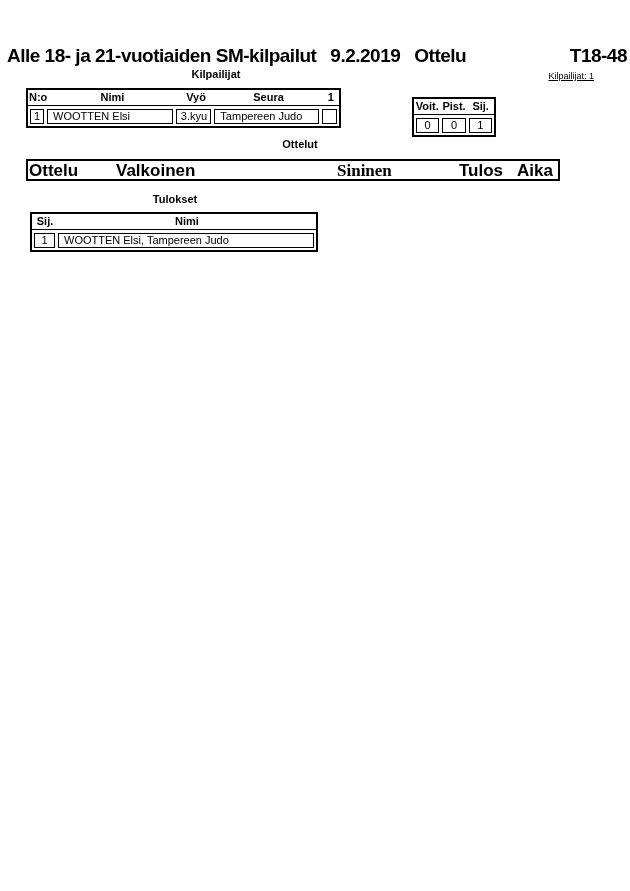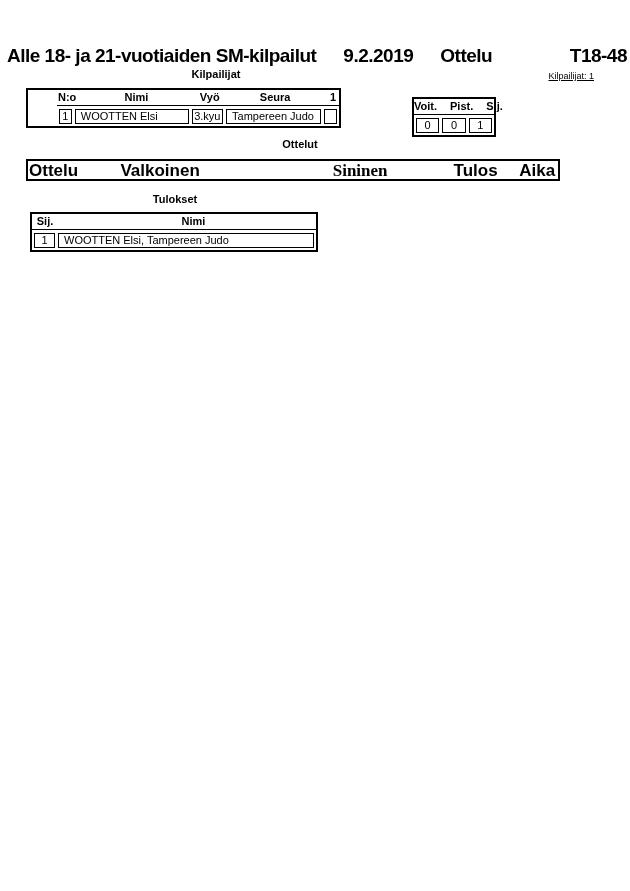--- a/index.html
+++ b/index.html
@@ -1,15 +1,15 @@
 <!DOCTYPE html>
 <html><head>
 <meta charset="utf-8">
 <style>
-  * { margin: 0; padding: 0; box-sizing: border-box; gap: 13px; }
+  * { margin: 0; padding: 0; box-sizing: border-box; }
   html, body { background: #ffffff; }
   body {
     width: 630px; height: 891px;
     position: relative;
     font-family: "Liberation Sans", sans-serif;
     color: #000;
     overflow: hidden;
   }
   .abs { position: absolute; }
 
@@ -52,21 +52,21 @@
   }
   .cellbox {
     border: 1px solid #000;
     height: 15px;
     display: flex; align-items: center;
   }
   .ctr { justify-content: center; text-align: center; }
   .lft { justify-content: flex-start; text-align: right; padding-left: 5px; }
 
   
-  .tbl-kilpailijat { left: 26px; top: 88px; width: 315px; padding-left: 29px; }
+  .tbl-kilpailijat { left: 26px; top: 88px; width: 315px; }
   .tbl-kilpailijat .h-no    { width: 20px; text-align: left; padding-left: 1px; }
   .tbl-kilpailijat .h-nimi  { width: 160px; text-align: center; }
   .tbl-kilpailijat .h-vyo   { width: 45px; text-align: center; }
   .tbl-kilpailijat .h-seura { width: 133px; text-align: center; }
   .tbl-kilpailijat .h-one   { width: 20px; text-align: center; }
   .tbl-kilpailijat .d-no    { width: 17px; }
   .tbl-kilpailijat .d-nimi  { width: 156px; }
   .tbl-kilpailijat .d-vyo   { width: 43px; }
   .tbl-kilpailijat .d-seura { width: 129px; }
   .tbl-kilpailijat .d-one   { width: 18px; }

